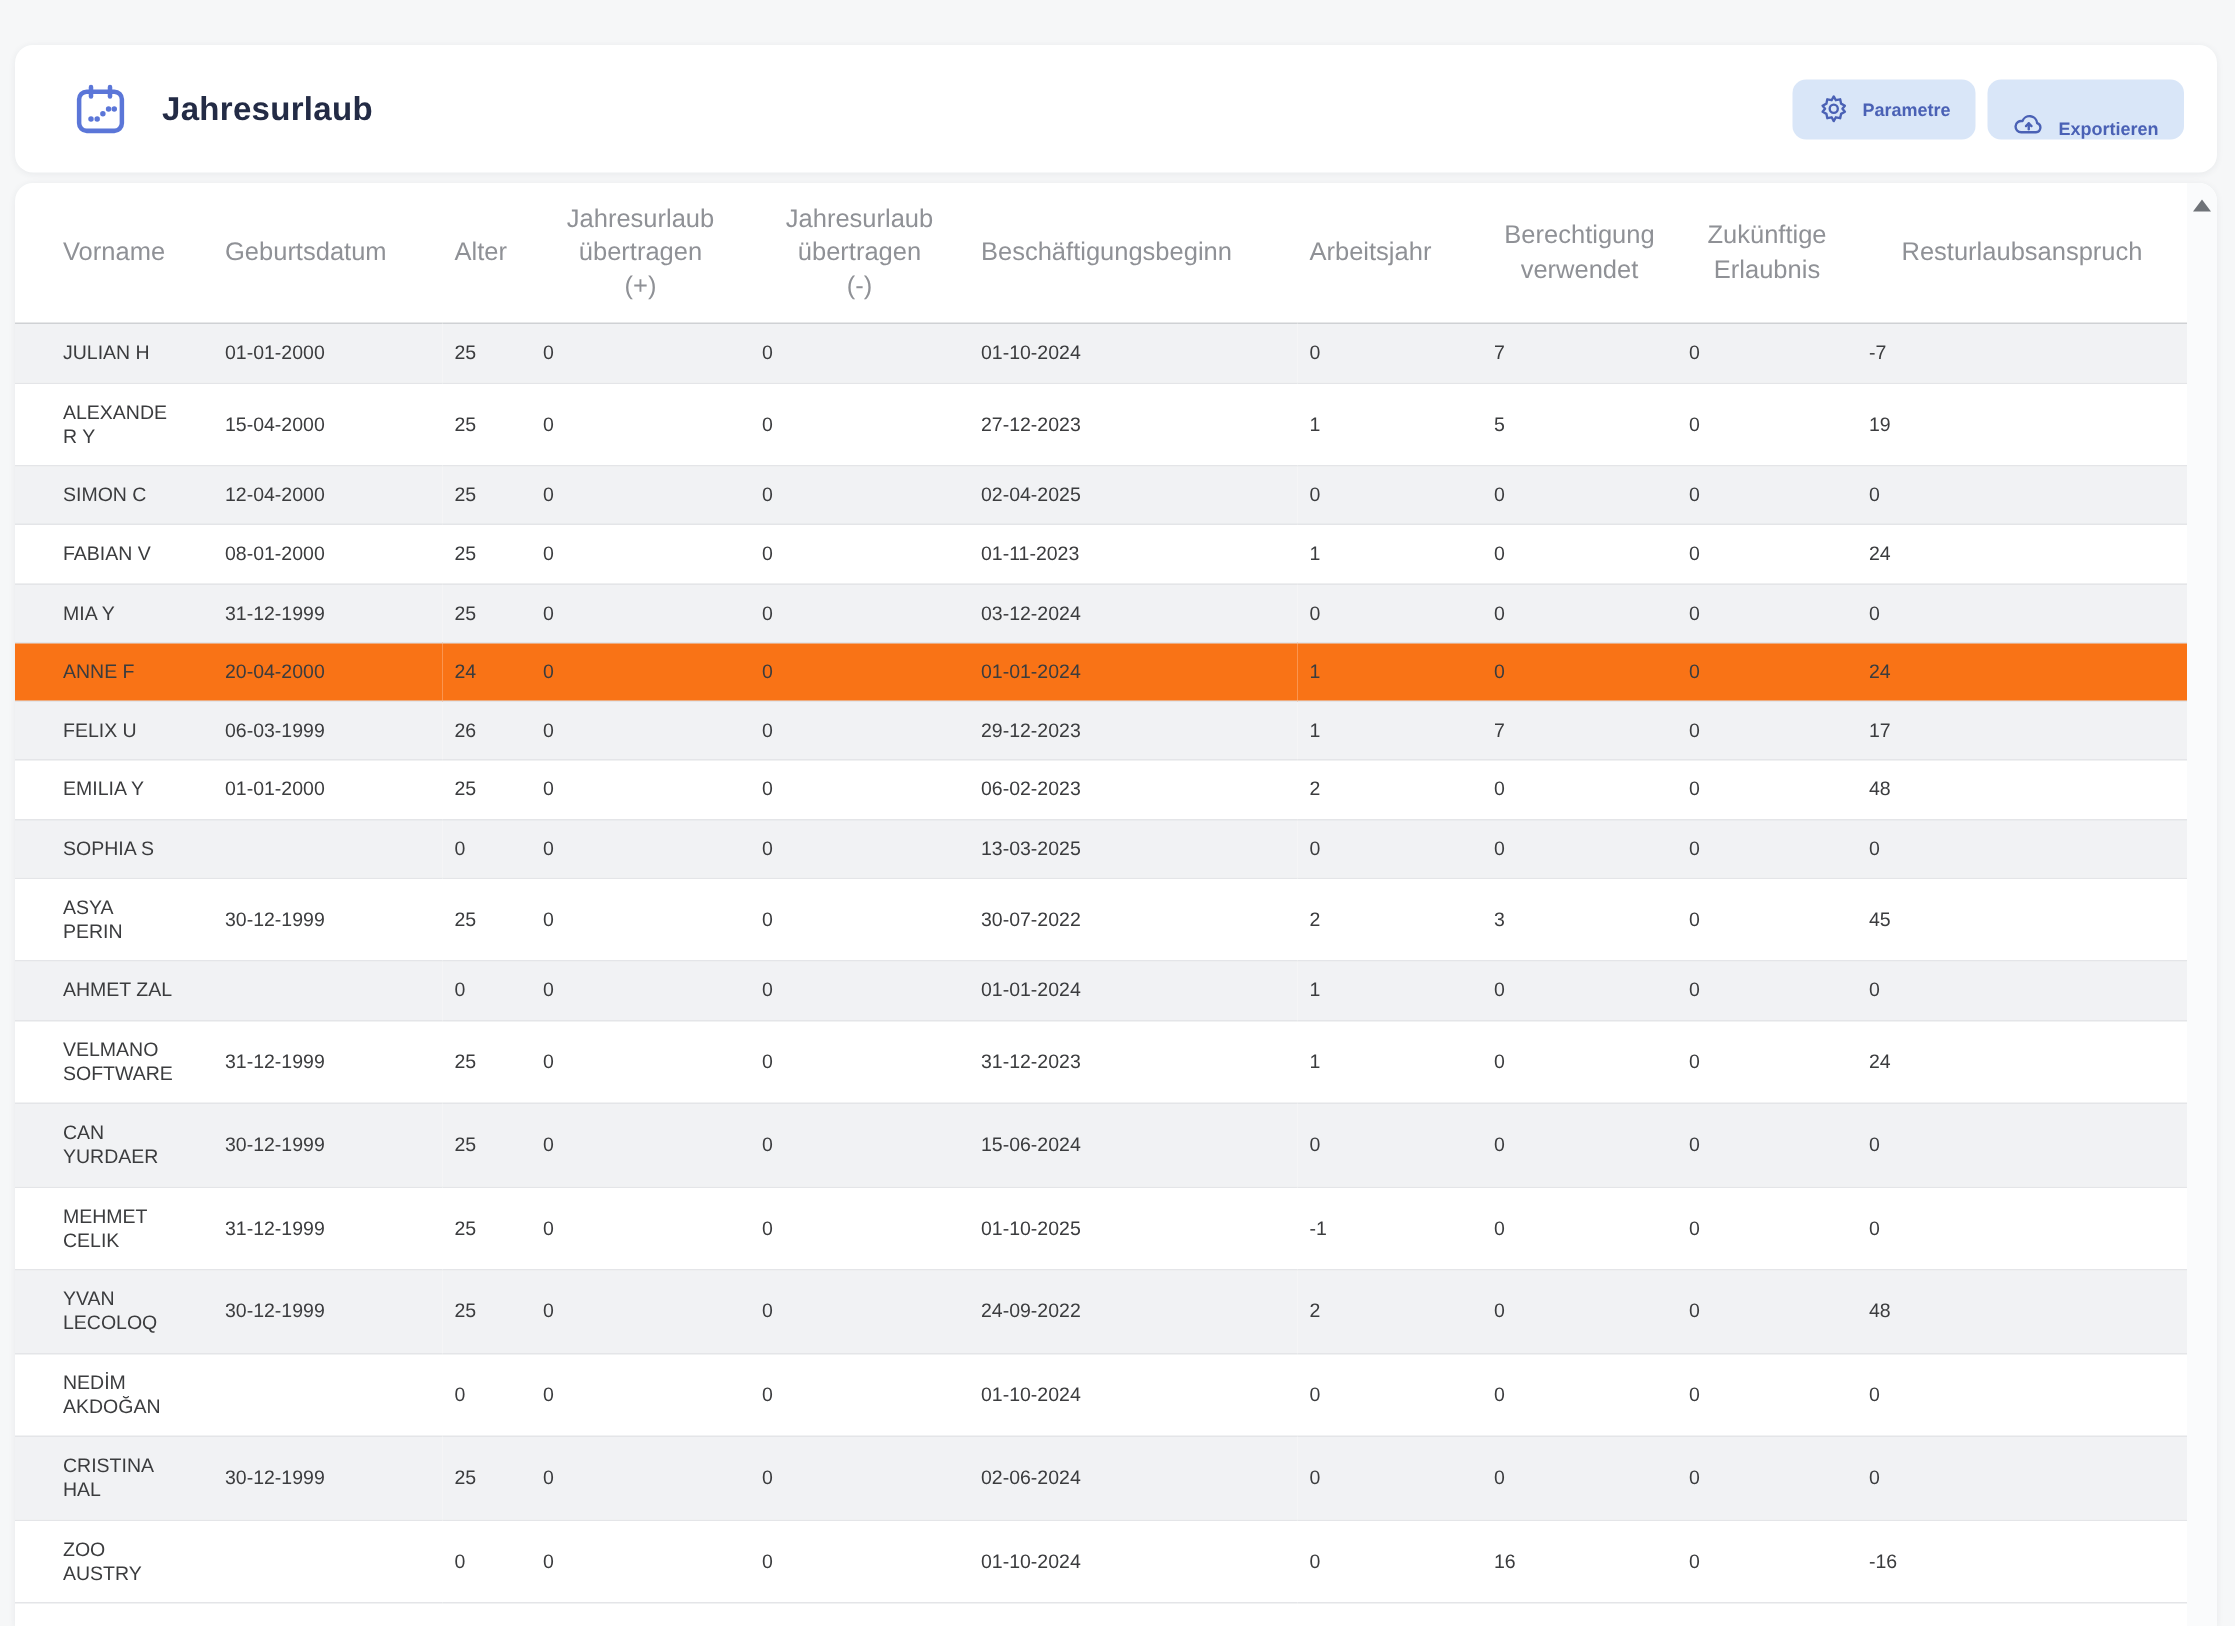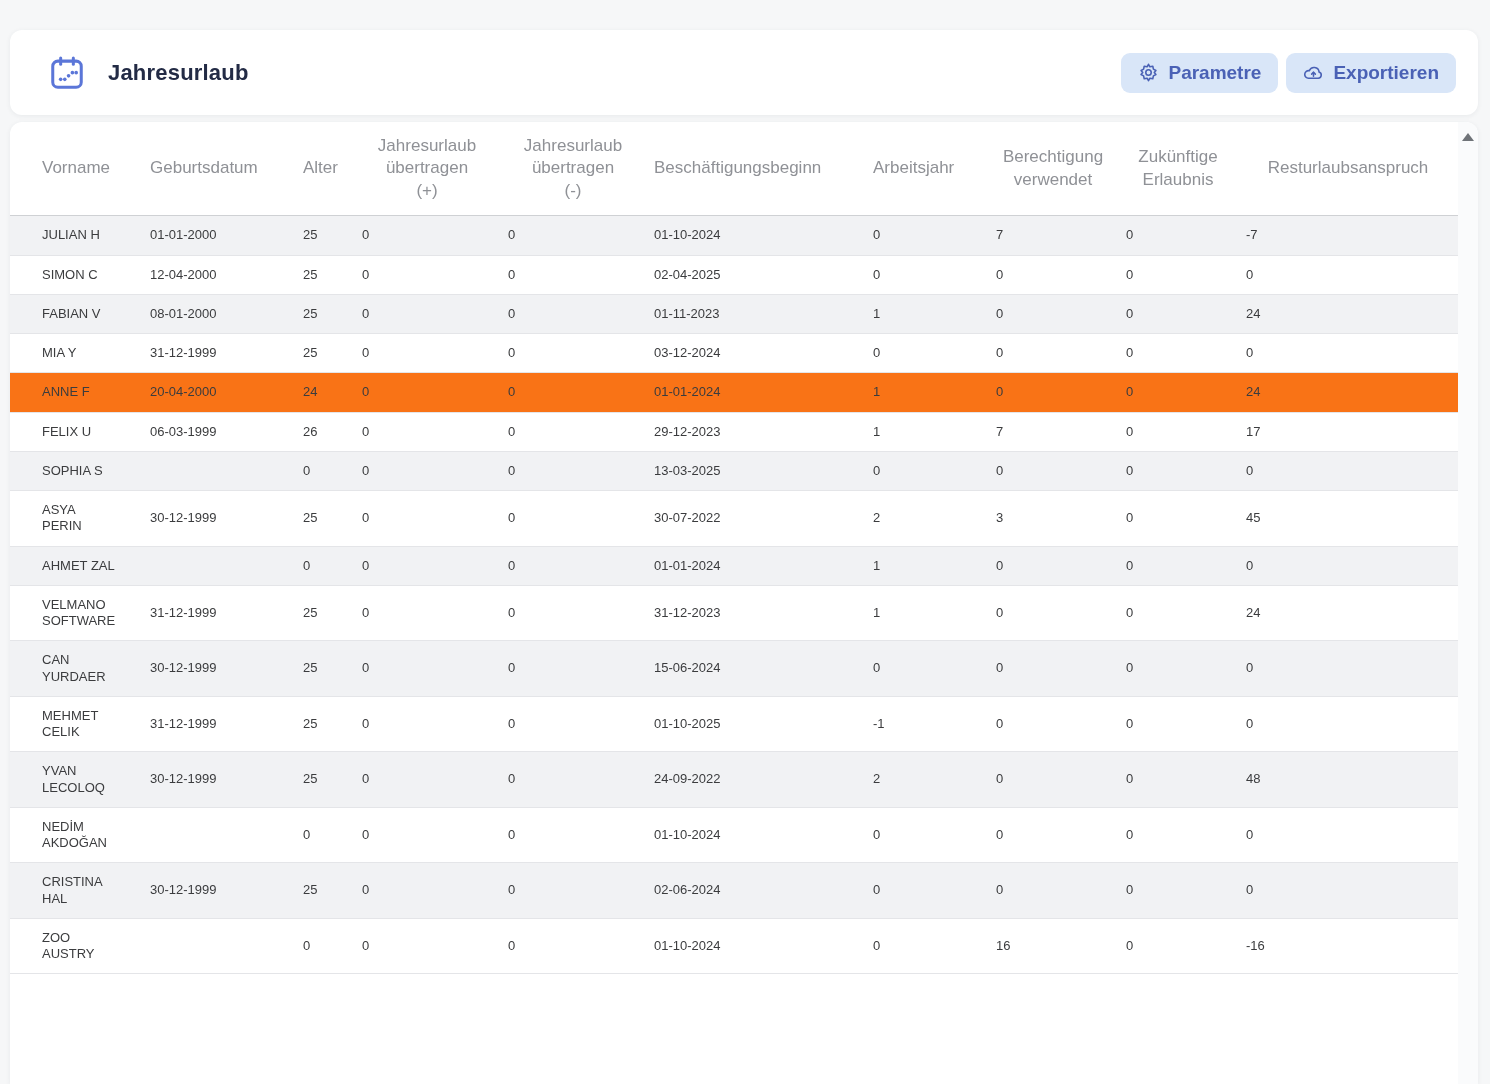--- a/index.html
+++ b/index.html
@@ -22,23 +22,23 @@
   .title-group{display:flex;align-items:center;gap:22px;}
   .title-group .cal-icon{width:38px;height:38px;display:inline-flex;}
   h1.page-title{
     margin:0;font-size:22px;font-weight:700;color:#232b45;letter-spacing:.2px;
   }
   .actions{display:flex;gap:8px;}
   .btn{
     display:inline-flex;align-items:center;gap:9px;
     background:#d9e6f8;color:#4a61b5;border:none;border-radius:9px;
     padding:0 17px;height:40px;font-family:"Liberation Sans",sans-serif;
-    font-size:19px;font-weight:600;cursor:pointer;
-  }
-  .btn.bold{font-weight:700;}
+    font-size:12px;font-weight:600;cursor:pointer;
+  }
+  .btn.bold{font-weight:700;align-items:flex-end;}
   .btn svg{width:21px;height:21px;display:block;}
   
   .table-card{
     left:10px;right:12px;top:122px;bottom:0;
     border-radius:12px 12px 0 0;overflow:hidden;
   }
   .table-wrap{position:relative;height:100%;padding-right:20px;box-sizing:border-box;}
   table{
     table-layout:fixed;border-collapse:collapse;width:1448px;
   }
@@ -155,20 +155,32 @@
             <td>25</td>
             <td>0</td>
             <td>0</td>
             <td>01-10-2024</td>
             <td>0</td>
             <td>7</td>
             <td>0</td>
             <td>-7</td>
           </tr>
           <tr>
+            <td>ALEXANDER Y</td>
+            <td>15-04-2000</td>
+            <td>25</td>
+            <td>0</td>
+            <td>0</td>
+            <td>27-12-2023</td>
+            <td>1</td>
+            <td>5</td>
+            <td>0</td>
+            <td>19</td>
+          </tr>
+          <tr>
             <td>SIMON C</td>
             <td>12-04-2000</td>
             <td>25</td>
             <td>0</td>
             <td>0</td>
             <td>02-04-2025</td>
             <td>0</td>
             <td>0</td>
             <td>0</td>
             <td>0</td>
@@ -213,20 +225,32 @@
             <td>FELIX U</td>
             <td>06-03-1999</td>
             <td>26</td>
             <td>0</td>
             <td>0</td>
             <td>29-12-2023</td>
             <td>1</td>
             <td>7</td>
             <td>0</td>
             <td>17</td>
+          </tr>
+          <tr>
+            <td>EMILIA Y</td>
+            <td>01-01-2000</td>
+            <td>25</td>
+            <td>0</td>
+            <td>0</td>
+            <td>06-02-2023</td>
+            <td>2</td>
+            <td>0</td>
+            <td>0</td>
+            <td>48</td>
           </tr>
           <tr>
             <td>SOPHIA S</td>
             <td></td>
             <td>0</td>
             <td>0</td>
             <td>0</td>
             <td>13-03-2025</td>
             <td>0</td>
             <td>0</td>

